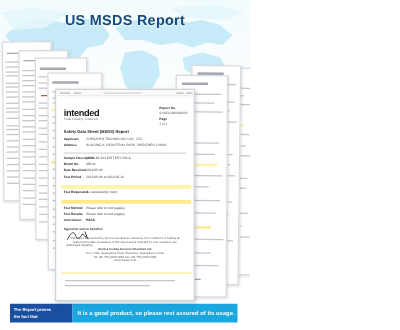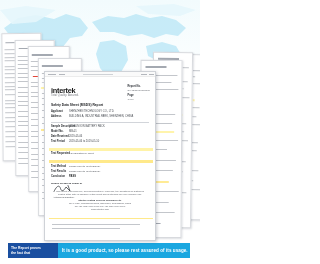--- a/index.html
+++ b/index.html
@@ -127,20 +127,21 @@
         <path d="M150 44 L166 40 L180 44 L186 54 L178 62 L164 60 L152 54 Z"></path>
         <path d="M168 74 L184 70 L194 76 L190 88 L176 90 L166 84 Z"></path>
       </g>
       <g fill="#e6f7fc" opacity="0.9">
         <path d="M4 8 L30 4 L60 8 L40 20 L16 22 Z"></path>
         <path d="M140 4 L178 2 L200 8 L184 14 L152 12 Z"></path>
       </g>
     </svg>
   </div>
 
+  <div class="title">US MSDS Report</div>
 
   <div class="sheet" style="left:2px; top:33px; width:40px; height:128px; transform:rotate(-0.6deg); z-index:5;">
     <div class="lines">
       <div class="blk" style="left:8%;top:6%;width:56%;height:1.4px;"></div>
       <div class="ln" style="top:12%;width:82%;"></div>
         <div class="ln" style="top:15%;width:74%;"></div>
       <div class="ln" style="top:18%;width:86%;"></div>
         <div class="ln" style="top:21%;width:60%;"></div>
       <div class="ln" style="top:25%;width:84%;"></div>
         <div class="ln" style="top:28%;width:70%;"></div>
@@ -342,21 +343,21 @@
   <div class="sheet" id="main-sheet">
 
     <div class="ms-topbar">
       <div class="tb" style="left:3px;width:8px;"></div>
       <div class="tb" style="left:14px;width:6px;"></div>
       <div class="tb" style="left:38px;width:30px;background:#cfd2d6;"></div>
       <div class="tb" style="left:96px;width:6px;"></div>
       <div class="tb" style="left:104px;width:5px;"></div>
     </div>
 
-    <div class="logo">intertek</div>
+    <div class="logo">intended</div>
     <div class="logo-sub">Total Quality. Assured.</div>
 
     <div class="ms-rt">
       <div class="k">Report No.</div>
       <div class="v">SHAEC1900000000</div>
       <div class="k" style="margin-top:2px;">Page</div>
       <div class="v">1 of 1</div>
     </div>
 
     <div class="ms-title">Safety Data Sheet (MSDS) Report</div>

